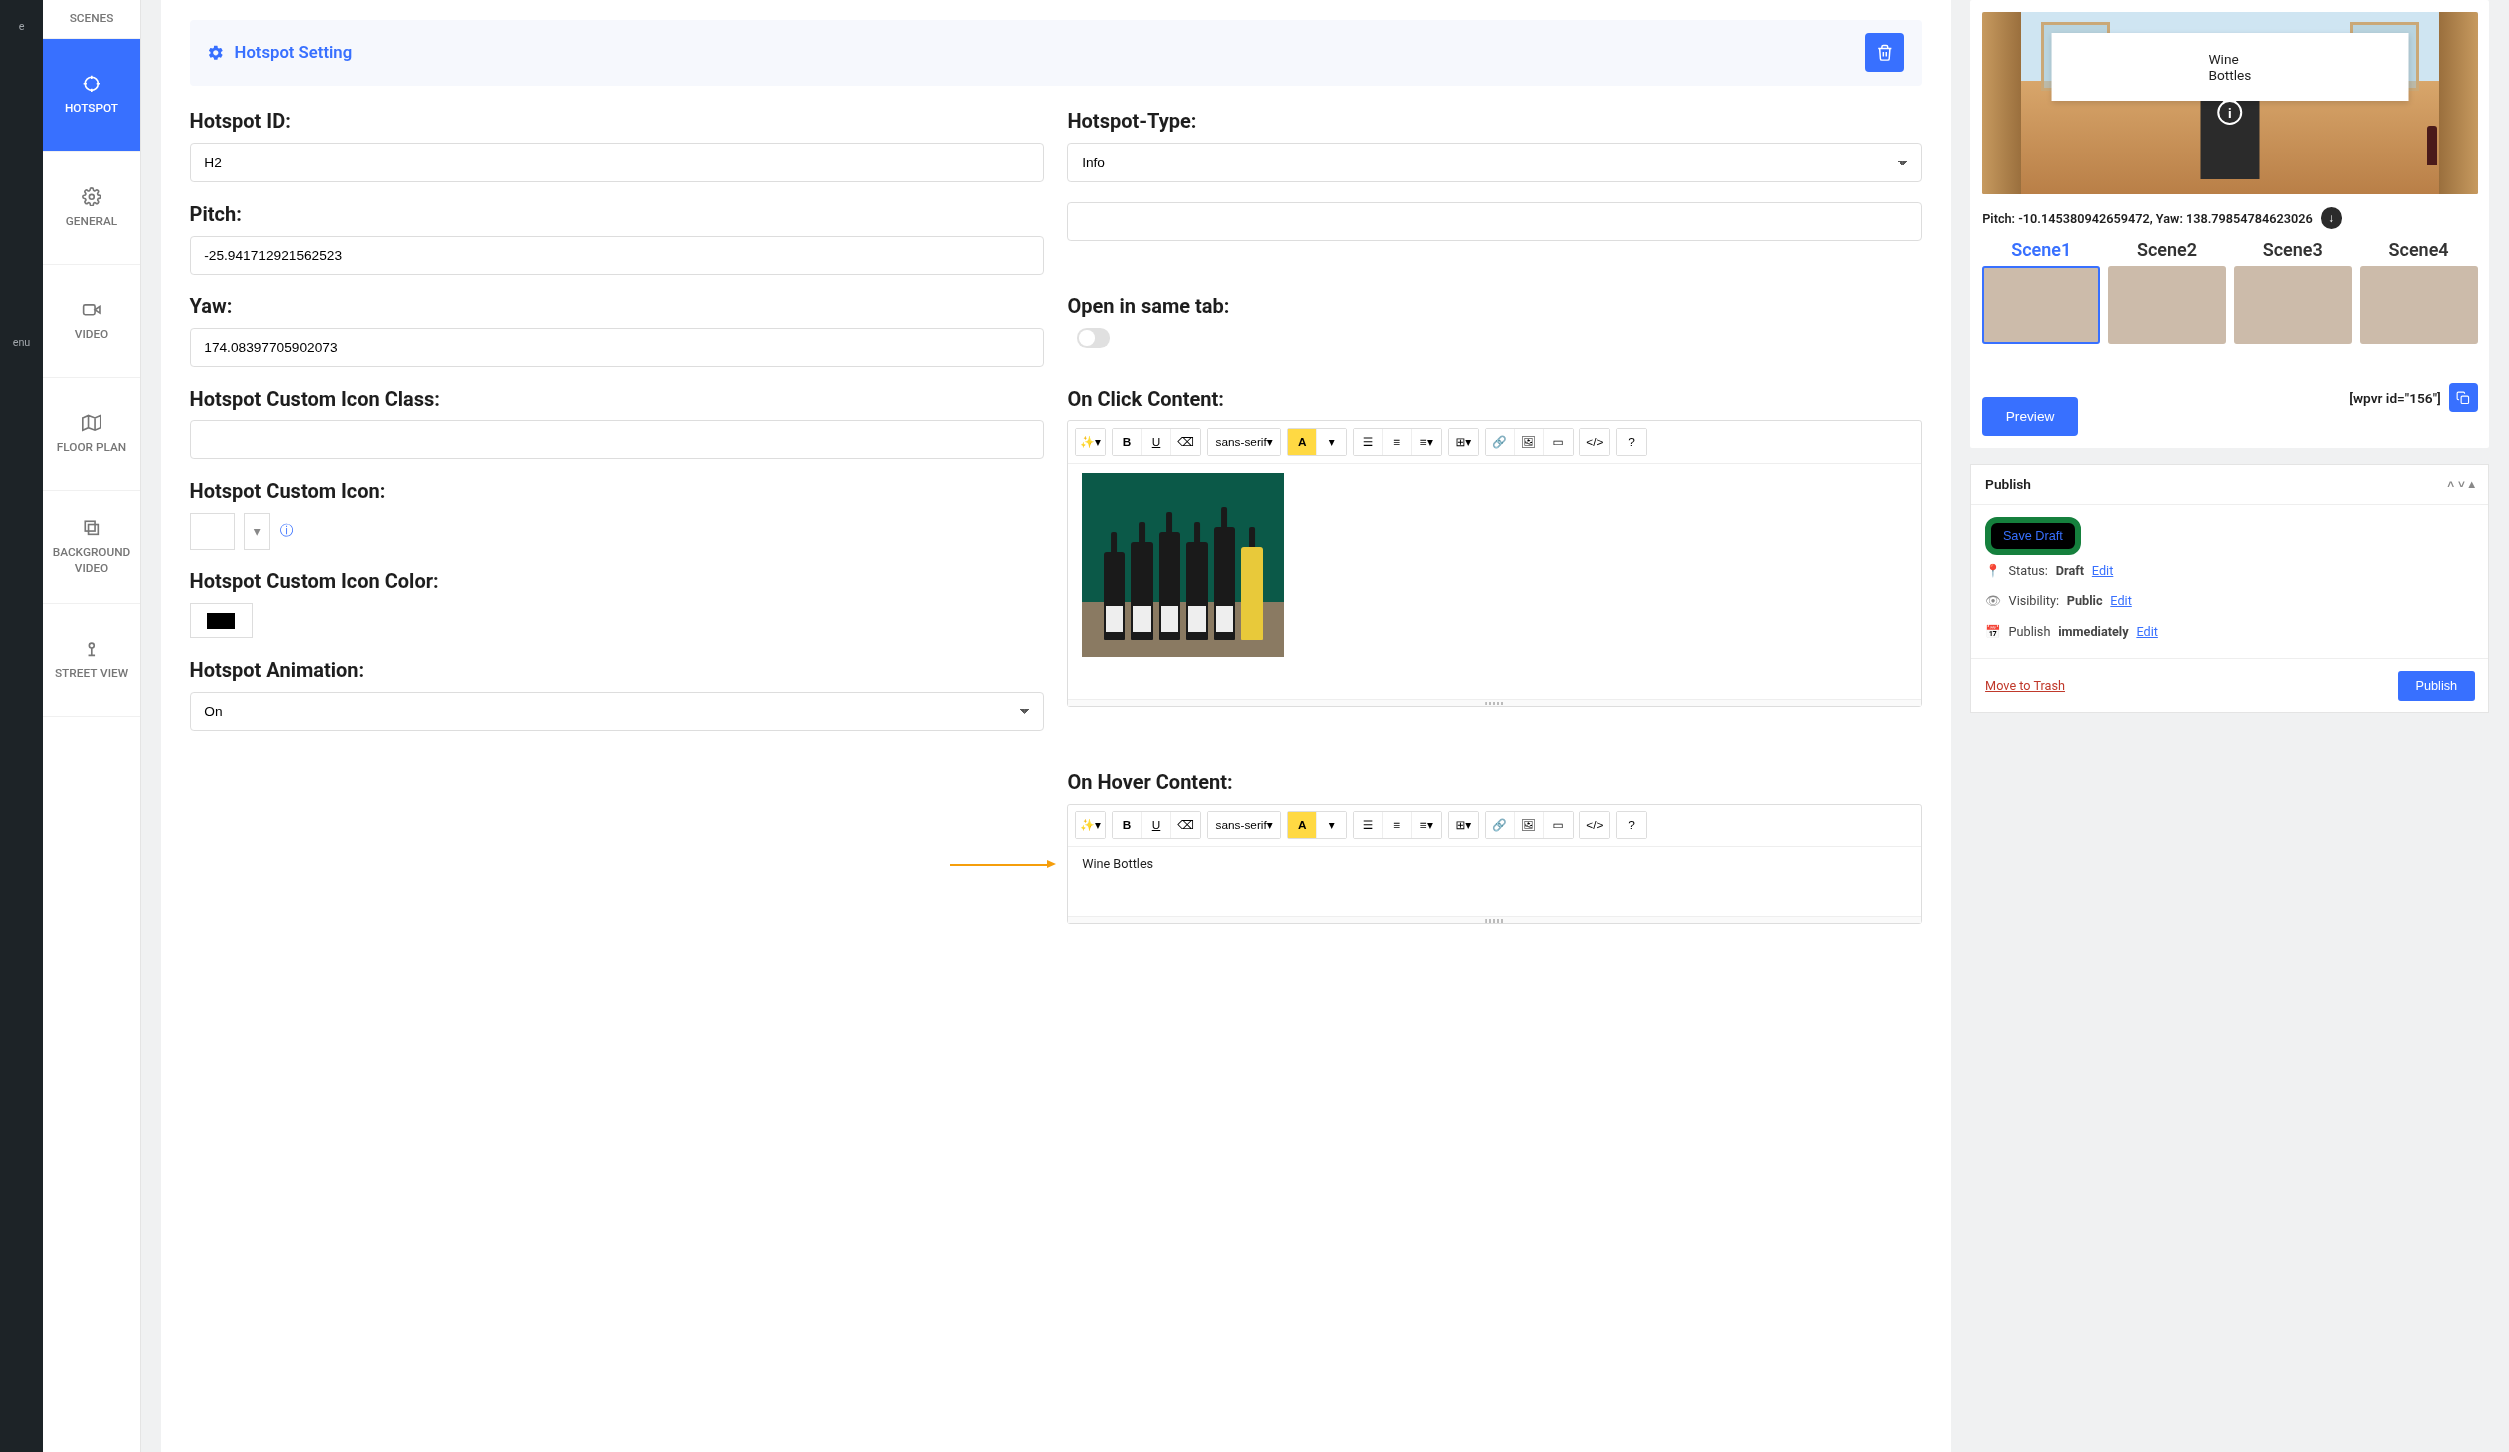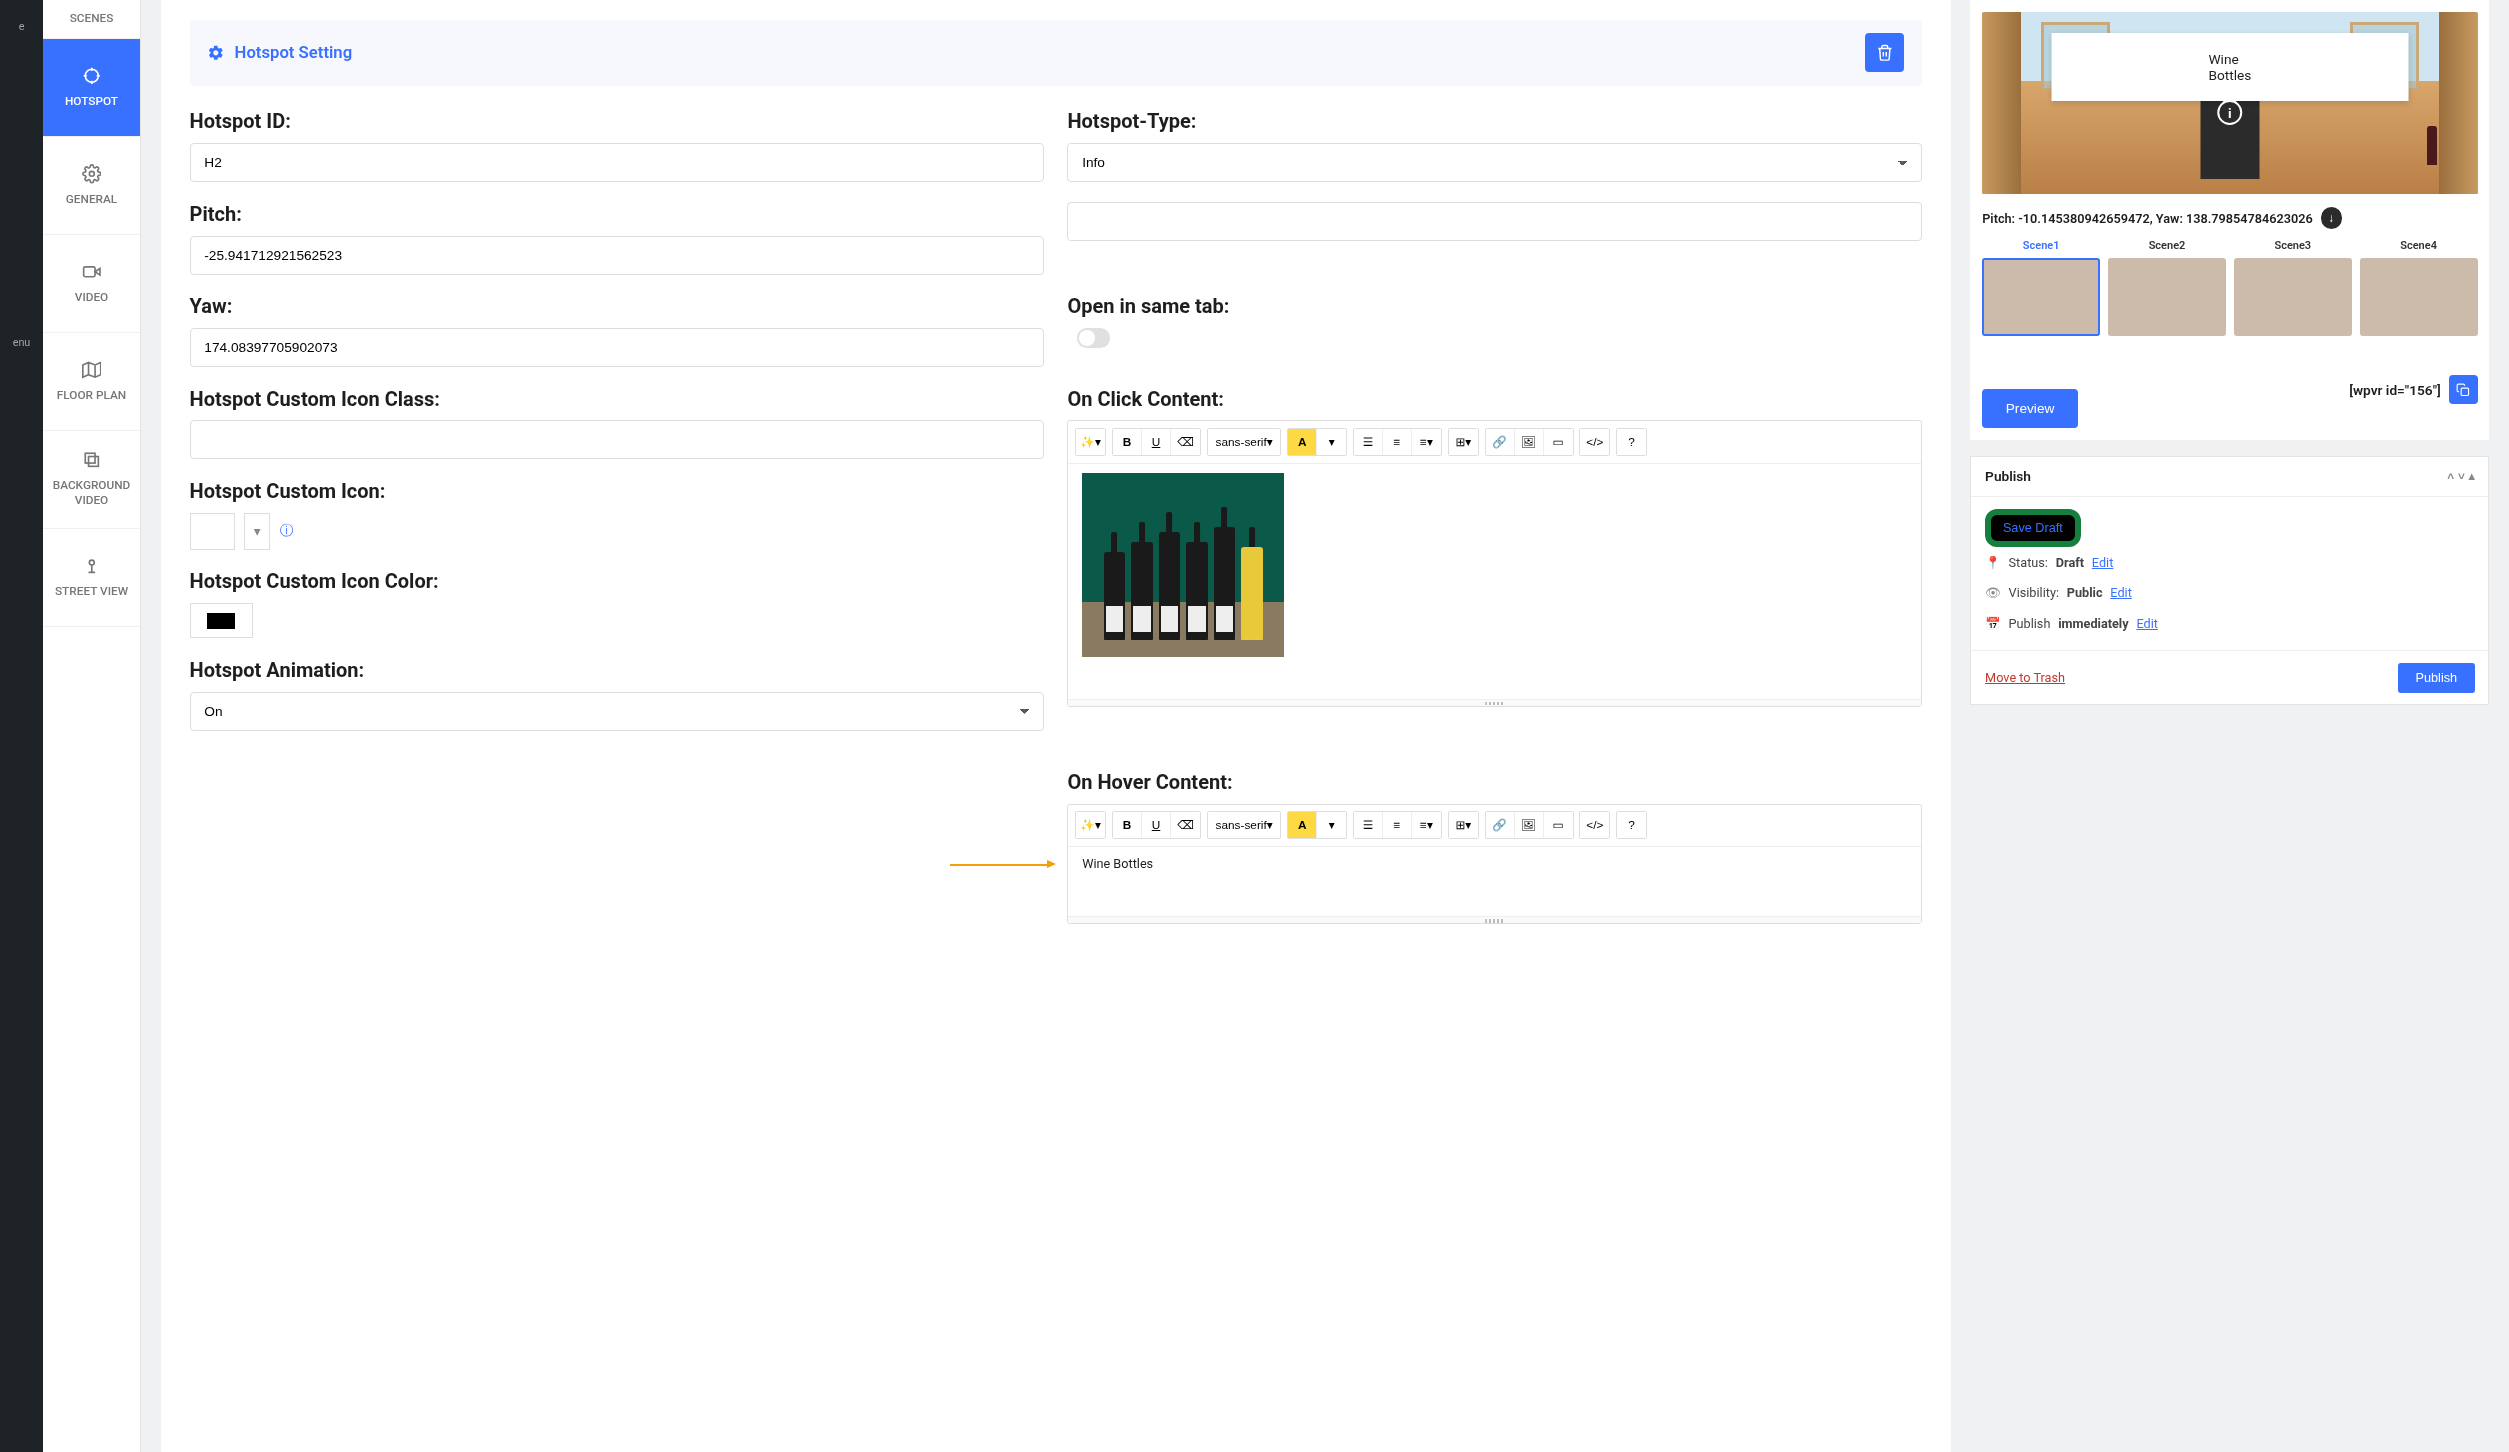--- a/index.html
+++ b/index.html
@@ -6,21 +6,21 @@
 body { font-family: -apple-system, BlinkMacSystemFont, "Segoe UI", Roboto, sans-serif; background: #f0f1f2; color: #1e1e1e; font-size: 13.7px; }
 
 .app { display: flex; min-height: 100vh; }
 
 .admin-bar { width: 43px; background: #1d2327; color: #a0a5aa; display: flex; flex-direction: column; align-items: center; padding-top: 9.8px; font-size: 10.8px; }
 .admin-bar .item { padding: 9.8px 0; text-align: center; }
 
 .main-area { flex: 1; display: flex; }
 
 .side-tabs { width: 98px; background: #fff; display: flex; flex-direction: column; border-right: 1px solid #e4e4e4; }
-.side-tab { height: 98px; display: flex; flex-direction: column; align-items: center; justify-content: center; gap: 7.8px; color: #767676; font-size: 11.8px; font-weight: 500; cursor: pointer; border-bottom: 1px solid #f0f0f0; text-align: center; padding: 0 5.9px; line-height: 1.3; }
+.side-tab { height: 113px; display: flex; flex-direction: column; align-items: center; justify-content: center; gap: 7.8px; color: #767676; font-size: 11.8px; font-weight: 500; cursor: pointer; border-bottom: 1px solid #f0f0f0; text-align: center; padding: 0 5.9px; line-height: 1.3; }
 .side-tab.active { background: #3870ff; color: #fff; }
 .side-tab svg, .side-tab .ico { width: 19.6px; height: 19.6px; }
 
 .content-wrap { flex: 1; display: flex; gap: 19.6px; padding: 0 19.6px; }
 
 .editor-panel { flex: 1; background: #fff; padding: 19.6px 29px; margin-top: 0; }
 .preview-panel { width: 519px; display: flex; flex-direction: column; gap: 15.7px; }
 
 .section-header { display: flex; justify-content: space-between; padding: 13.7px 17.6px; background: #f6f8fd; border-radius: 3.9px; margin-bottom: 23.5px; }
 .section-header-left { display: flex; align-items: center; gap: 9.8px; color: #3870ff; font-weight: 600; font-size: 16.7px; }
@@ -77,21 +77,21 @@
 .pano .winL{left:59px;top:9.8px;width:69px;height:69px}
 .pano .winR{right:59px;top:9.8px;width:69px;height:69px}
 .pano .stove { position:absolute; left:50%; top:69px; transform:translateX(-50%); width:59px; height:98px; background:#2b2b2b; border-radius:5.9px 5.9px 0 0; }
 .pano .bottle2 { position:absolute; right:41px; bottom:29px; width:9.8px; height:39px; background:#4a1a1a; border-radius:2.9px 2.9px 0 0; }
 
 .coords { text-align:center; font-weight:600; font-size:12.7px; margin:13.7px 0 9.8px; display:flex; align-items:center; gap:7.8px; }
 .coords .dl { width:21.6px; height:21.6px; border-radius:50%; background:#2b2b2b; color:#fff; display:flex; align-items:center; justify-content:center; font-size:11.8px; }
 
 .scene-thumbs { display:flex; gap:7.8px; }
 .scene-col { flex:1; text-align:center; }
-.scene-col .lbl { font-size:11px; font-weight:600; margin-bottom:5.9px; color:#333; }
+.scene-col .lbl { font-size:18px; font-weight:600; margin-bottom:5.9px; color:#333; }
 .scene-col.active .lbl { color:#3870ff; }
 .scene-col .thumb { height:78px; border-radius:2.9px; background:#cba; border:2px solid transparent; }
 .scene-col.active .thumb { border-color:#3870ff; }
 .t1{background:radial-gradient(circle at 50% 40%,#fff 8%,#d9b88a 30%,#b88f5a 100%)}
 .t2{background:linear-gradient(180deg,#e8e2d4,#b8a58a)}
 .t3{background:linear-gradient(180deg,#e6e0d6,#c9bfa9)}
 .t4{background:linear-gradient(180deg,#eceae6,#cfc8bb)}
 
 .preview-actions { display:flex; align-items:center; justify-content:space-between; margin-top:15.7px; }
 .btn-primary { background:#3870ff; color:#fff; border:none; padding:11.8px 23.5px; border-radius:3.9px; font-size:13.7px; font-weight:500; cursor:pointer;margin-top:38px; }

